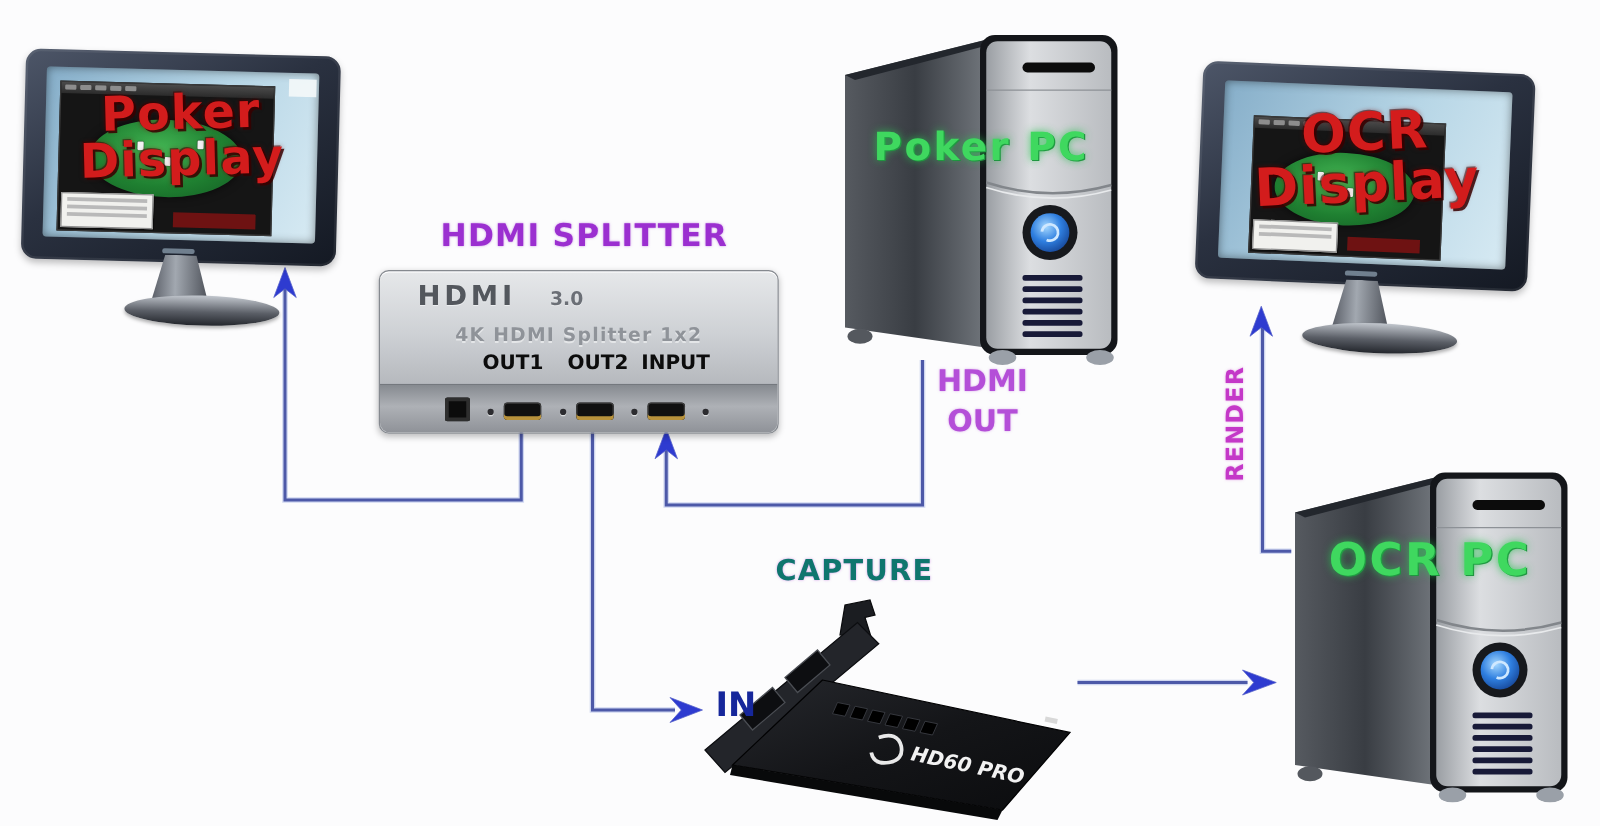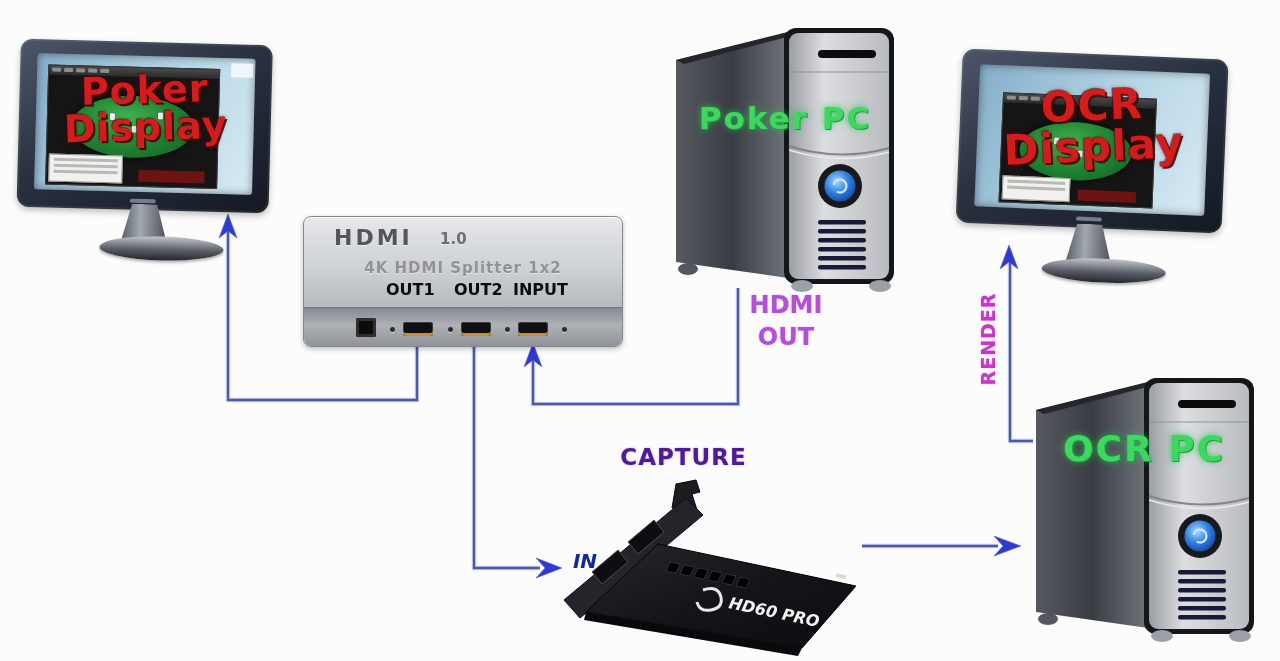--- a/index.html
+++ b/index.html
@@ -59,27 +59,27 @@
   .hdmi-port{position:absolute;top:14px;width:30px;height:14px;background:#101010;border-radius:3px;
              box-shadow:inset 0 -3px 0 #b8923c, inset 0 0 0 1px #3c3c3c;}
   .sq-port{position:absolute;left:52px;top:10px;width:20px;height:19px;background:#0c0c0c;border-radius:2px;
            box-shadow:inset 0 0 0 3px #2e2e2e;}
   .led{position:absolute;top:19px;width:5px;height:5px;border-radius:50%;background:#2c2c30;box-shadow:0 1px 0 #d8dadc;}
 
   
   .lbl{position:absolute;font-weight:800;text-align:center;}
   .lbl-splitter{left:340px;top:174px;width:255px;font-size:25px;color:#9b2fd0;letter-spacing:1px;
                 text-shadow:0 0 2px rgba(155,47,208,.55);}
-  .lbl-capture{left:606px;top:444px;width:155px;font-size:23px;color:#4c1d95;letter-spacing:1px;
+  .lbl-capture{left:606px;top:444px;width:155px;font-size:23px;color:#0f766e;letter-spacing:1px;
                text-shadow:0 0 2px rgba(166,47,208,.5);}
   .lbl-hdmiout{left:738px;top:290px;width:96px;font-size:24px;color:#b44fd8;line-height:1.32;
                text-shadow:0 0 2px rgba(180,79,216,.5);}
   .lbl-render{left:933px;top:328px;width:110px;font-size:19px;color:#c438c8;letter-spacing:1px;
               transform:rotate(-90deg);text-shadow:0 0 2px rgba(196,56,200,.5);}
-  .lbl-in{left:565px;top:549px;width:40px;font-size:20px;color:#16279b;text-align:center;font-style:italic;}
+  .lbl-in{left:565px;top:549px;width:40px;font-size:27px;color:#16279b;text-align:right;}
   .pc-label{position:absolute;font-weight:800;text-align:center;color:#3fd85f;letter-spacing:2px;
             text-shadow:0 0 7px rgba(40,190,80,.85),1px 1px 0 #1e8c3c;}
 </style>
 </head>
 <body>
 
 <div class="canvas">
 
   <svg class="wires" viewBox="0 0 1280 661">
     <g>
@@ -164,23 +164,24 @@
       </div>
       <div class="screen-caption" style="top:16px;font-size:42px;transform:rotate(-5deg);">
         <div>OCR</div>
         <div>Display</div>
       </div>
     </div>
     <div class="neck" style="left:110px;top:170px;width:48px;height:44px;"></div>
     <div class="base" style="left:88px;top:204px;width:124px;height:24px;"></div>
   </div>
 
+  <div class="lbl lbl-splitter">HDMI SPLITTER</div>
   <div class="splitter">
     <div class="sp-brand">HDMI</div>
-    <div class="sp-version">1.0</div>
+    <div class="sp-version">3.0</div>
     <div class="sp-model">4K HDMI Splitter 1x2</div>
     <div class="plabel" style="left:82px;text-align:right;">OUT1</div>
     <div class="plabel" style="left:150px;">OUT2</div>
     <div class="plabel" style="left:209px;text-align:center;">INPUT</div>
     <div class="sp-front">
       <div class="sq-port"></div>
       <div class="led" style="left:86px;"></div>
       <div class="hdmi-port" style="left:99px;"></div>
       <div class="led" style="left:144px;"></div>
       <div class="hdmi-port" style="left:157px;"></div>

